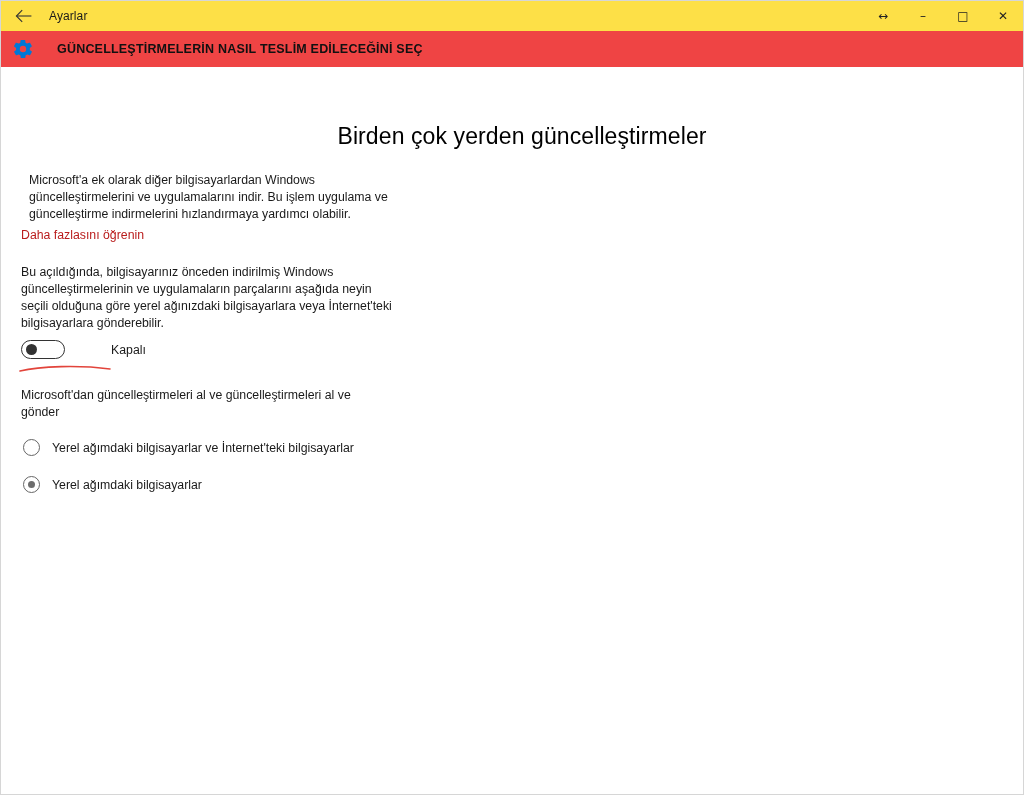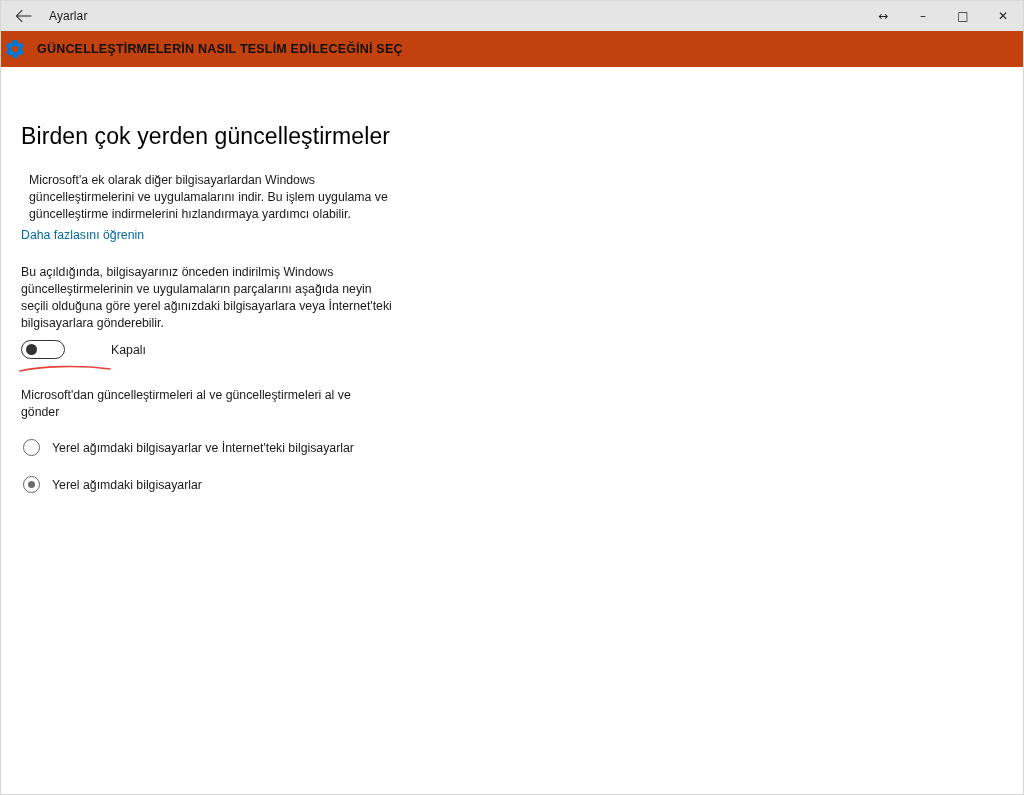--- a/index.html
+++ b/index.html
@@ -20,21 +20,21 @@
     height: 795px;
     background: #ffffff;
     box-sizing: border-box;
     border: 1px solid #d6d6d6;
   }
 
   
   .titlebar {
     position: relative;
     height: 30px;
-    background: #e5e5e5;
+    background: #fde047;
     display: flex;
     align-items: center;
   }
   .back-btn {
     width: 46px;
     height: 30px;
     display: flex;
     align-items: center;
     justify-content: center;
     color: #333;
@@ -61,25 +61,26 @@
     align-items: center;
     justify-content: center;
     color: #222;
     font-size: 11px;
   }
   .cap-glyph { font-family: "DejaVu Sans", sans-serif; font-size: 12px; line-height: 1; }
 
   
   .appbar {
     height: 36px;
-    background: #c2410c;
-    display: flex;
-    align-items: center;
-    padding-left: 2px;
-    box-sizing: border-box;
+    background: #ef4444;
+    display: flex;
+    align-items: center;
+    padding-left: 10px;
+    box-sizing: border-box;
+    gap: 12px;
   }
   .gear {
     width: 24px;
     height: 24px;
     display: flex;
     align-items: center;
     justify-content: center;
     color: #0078d7;
     margin-right: 10px;
   }
@@ -94,33 +95,34 @@
   .content {
     padding: 56px 0 0 20px;
     box-sizing: border-box;
   }
   .page-title {
     font-size: 23px;
     font-weight: normal;
     color: #000000;
     margin: 0 0 22px 0;
     letter-spacing: 0.1px;
+    text-align: center;
   }
   .para {
     font-size: 12.3px;
     line-height: 17px;
     color: #1a1a1a;
     max-width: 380px;
     margin: 0 0 2px 8px;
   }
   .link {
     display: inline-block;
     font-size: 12.3px;
     line-height: 17px;
-    color: #0369a1;
+    color: #b91c1c;
     text-decoration: none;
     margin-bottom: 20px;
   }
   .para2 {
     font-size: 12.3px;
     line-height: 17px;
     color: #1a1a1a;
     max-width: 380px;
     margin: 0 0 8px 0;
   }

